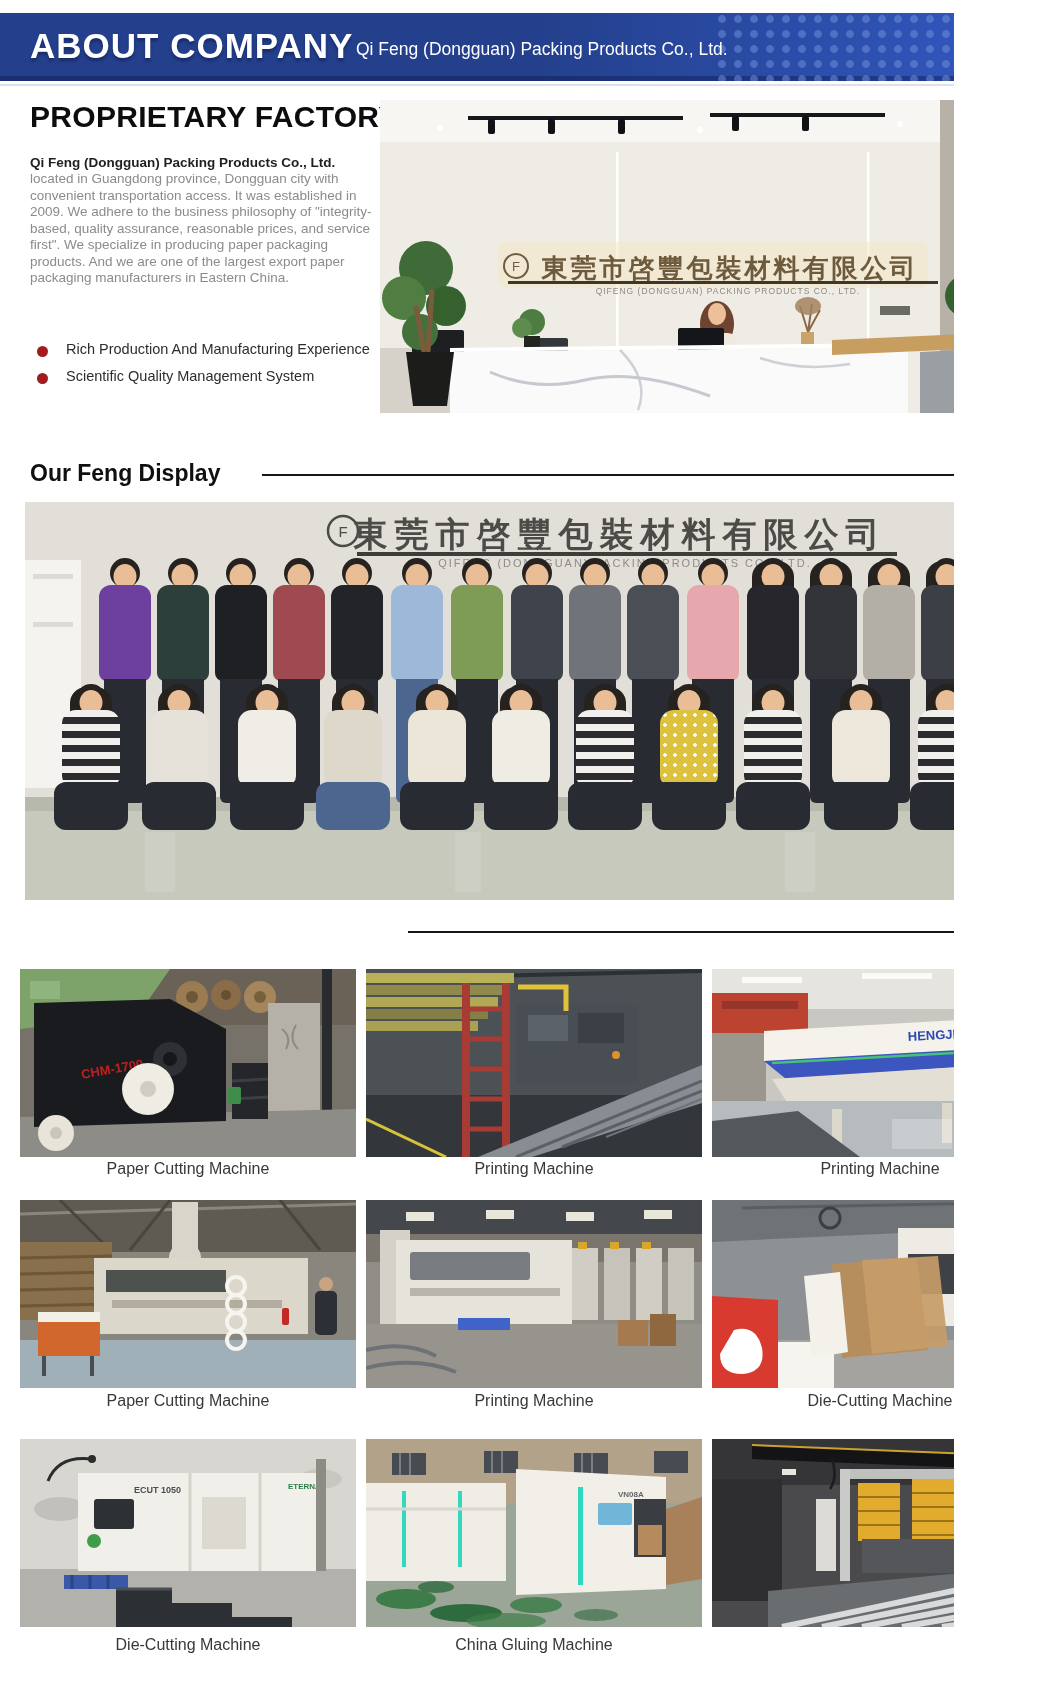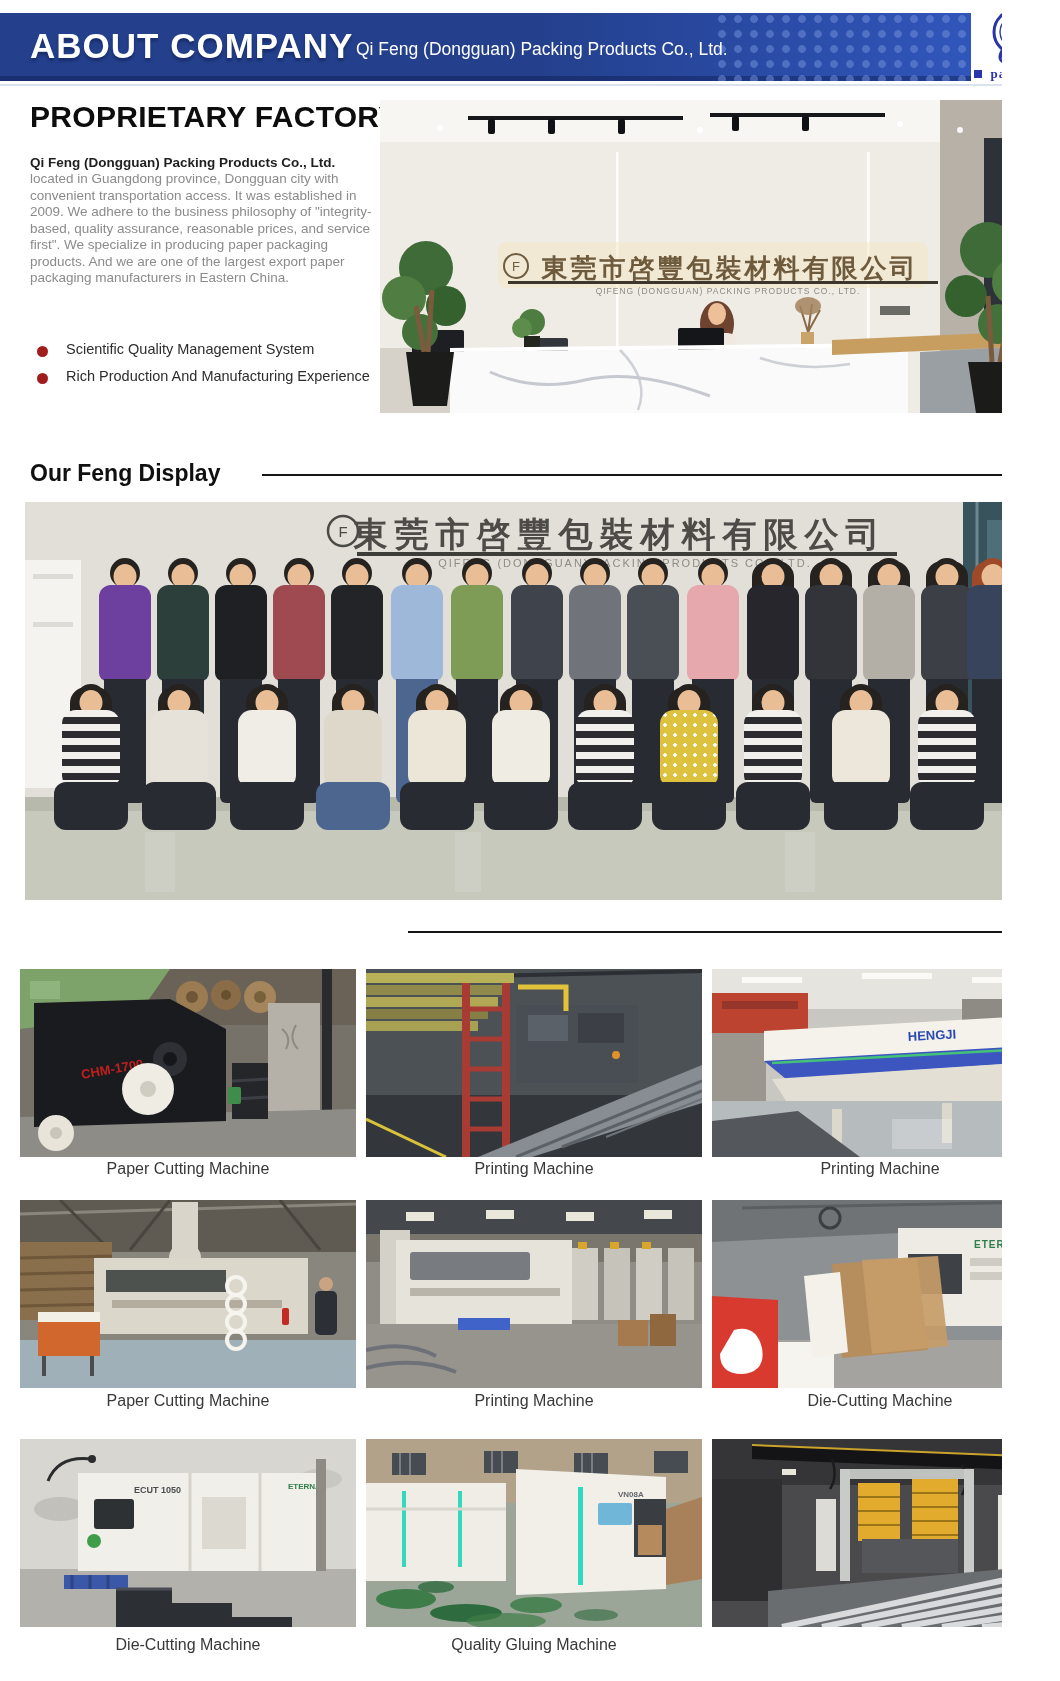--- a/index.html
+++ b/index.html
@@ -1,17 +1,17 @@
 <!DOCTYPE html>
 <html><head>
 <meta charset="utf-8">
 <style>
   html,body{margin:0;padding:0;background:#fff;}
   #page{position:relative;width:954px;height:1681px;background:#fff;overflow:hidden;
-        font-family:"Liberation Sans",sans-serif;padding-left:48px;}
+        font-family:"Liberation Sans",sans-serif;}
   .abs{position:absolute;}
 
   
   .banner{left:0;top:13px;width:971px;height:68px;
     background:linear-gradient(90deg,#24408c 0%,#24408c 55%,#2b4da9 82%,#3156bb 100%);
     box-shadow:inset 0 -5px 0 rgba(10,22,70,.40);}
   .banner-dots{right:0;top:0;width:255px;height:100%;
     background-image:radial-gradient(circle at 6px 6px,rgba(110,140,215,.55) 3.5px,transparent 4.2px);
     background-size:16px 15px;}
   .banner-title{left:30px;top:0;height:68px;line-height:66px;color:#fff;
@@ -84,25 +84,25 @@
     <div class="abs logo-sq" style="left:76px;"></div>
   </div>
 
   <div class="abs h1">PROPRIETARY FACTORY</div>
   <div class="abs lead">Qi Feng (Dongguan) Packing Products Co., Ltd.</div>
   <div class="abs desc">located in Guangdong province, Dongguan city with convenient transportation access. It was established in 2009. We adhere to the business philosophy of "integrity-based, quality assurance, reasonable prices, and service first". We specialize in producing paper packaging products. And we are one of the largest export paper packaging manufacturers in Eastern China.</div>
 
   <div class="abs bullets">
     <div class="bullet">
       <span class="dot"></span>
-      <span class="bt">Scientific Quality Management System</span>
+      <span class="bt">Rich Production And Manufacturing Experience</span>
     </div>
     <div class="bullet">
       <span class="dot"></span>
-      <span class="bt">Rich Production And Manufacturing Experience</span>
+      <span class="bt">Scientific Quality Management System</span>
     </div>
   </div>
 
   <div class="abs photo reception">
     <svg viewBox="0 0 656 313" preserveAspectRatio="none">
       <rect width="656" height="313" fill="#efece6"></rect>
       <rect width="656" height="42" fill="#f8f6f2"></rect>
       <polygon points="560,0 656,0 656,313 560,313" fill="#b7b1a7"></polygon>
       <rect x="604" y="38" width="52" height="205" fill="#2c3237"></rect>
       <line x1="630" y1="38" x2="630" y2="243" stroke="#4a555c" stroke-width="2"></line>
@@ -628,15 +628,15 @@
       <line x1="70" y1="188" x2="336" y2="132" stroke="#d8dadb" stroke-width="6"></line>
       <line x1="110" y1="188" x2="336" y2="142" stroke="#d8dadb" stroke-width="6"></line>
       <line x1="150" y1="188" x2="336" y2="152" stroke="#d8dadb" stroke-width="6"></line>
       <line x1="190" y1="188" x2="336" y2="162" stroke="#d8dadb" stroke-width="6"></line>
       <line x1="230" y1="188" x2="336" y2="172" stroke="#d8dadb" stroke-width="6"></line>
       <line x1="270" y1="188" x2="336" y2="182" stroke="#d8dadb" stroke-width="6"></line>
     </svg>
   </div>
 
   <div class="abs cap" style="left:20px;top:1636px;">Die-Cutting Machine</div>
-  <div class="abs cap" style="left:366px;top:1636px;">Quality Gluing Machine</div>
+  <div class="abs cap" style="left:366px;top:1636px;">China Gluing Machine</div>
 
 </div>
 
 </body></html>

